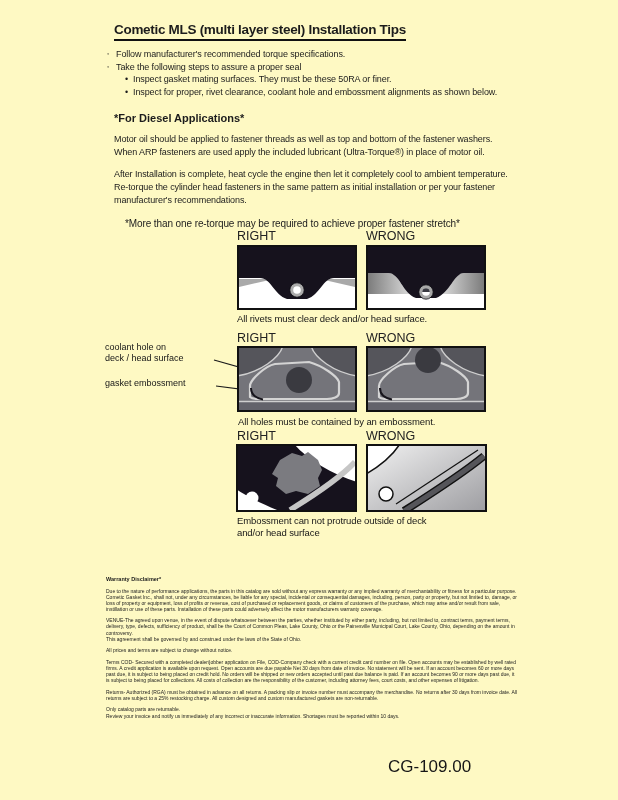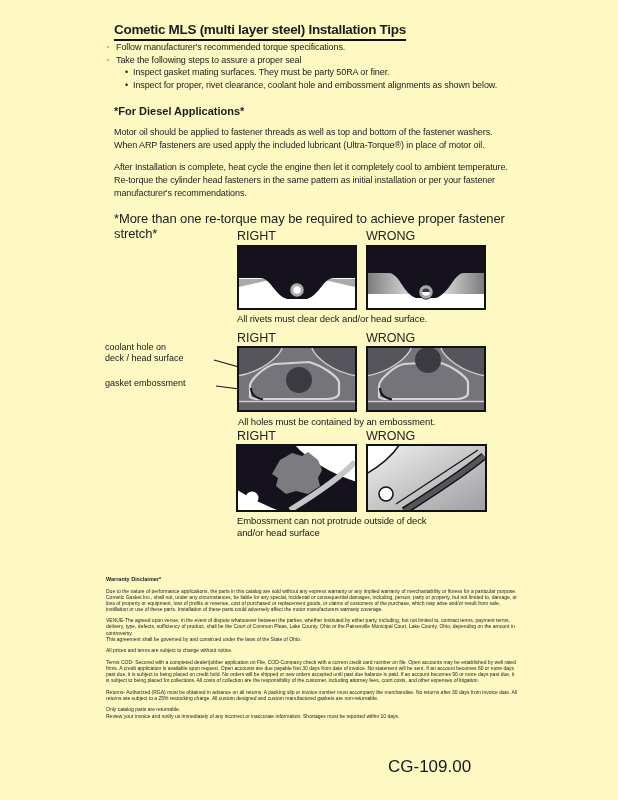--- a/index.html
+++ b/index.html
@@ -4,28 +4,28 @@
 <style>
   html,body{margin:0;padding:0;background:#e8e8e8;}
   #page{
     position:relative;width:618px;height:800px;margin:0 auto;background:#fef9c3;
     font-family:"Liberation Sans","DejaVu Sans",sans-serif;color:#1c1c1c;overflow:hidden;
   }
   
   .top-text{position:absolute;left:107px;top:20px;width:406px;}
   .doc-title{display:inline-block;margin-left:7px;font-size:13.5px;font-weight:bold;
     letter-spacing:-0.3px;padding-bottom:2px;border-bottom:2px solid #111;}
-  .bullets{font-size:9px;letter-spacing:-0.1px;line-height:12.5px;}
+  .bullets{margin-top:7px;font-size:9px;letter-spacing:-0.1px;line-height:12.5px;}
   .bullet{display:flex;align-items:flex-start;}
   .bullet .mark{width:9px;flex:0 0 9px;font-size:7px;line-height:12.5px;}
   .sub{margin-left:18px;}
   .sub .mark{width:8px;flex:0 0 8px;font-size:9px;}
   .diesel-heading{margin:14px 0 0 7px;font-size:11px;font-weight:bold;}
   .para{margin:9px 0 0 7px;font-size:9px;letter-spacing:-0.1px;line-height:13px;width:398px;}
-  .note{margin:11px 0 0 7px;font-size:13px;letter-spacing:-0.1px;}
+  .note{margin:11px 0 0 18px;font-size:10px;letter-spacing:-0.1px;}
   
   .fig-label{position:absolute;width:120px;text-align:left;font-size:12.5px;color:#222;}
   .fig-box{position:absolute;width:120px;}
   .fig-box svg{display:block;}
   .fig-caption{position:absolute;font-size:9.5px;letter-spacing:-0.1px;color:#161616;}
   .ann{position:absolute;font-size:9px;line-height:10.5px;color:#161616;}
   
   .warranty{position:absolute;left:106px;top:576px;width:412px;}
   .warranty h4{margin:0;font-size:5.5px;font-weight:bold;}
   .warranty p{margin:5.5px 0 0 0;font-size:5px;line-height:6.1px;white-space:pre-line;}
@@ -44,21 +44,21 @@
       <div class="bullet">
         <span class="mark">◦</span>
         <span>Follow manufacturer's recommended torque specifications.</span>
       </div>
       <div class="bullet">
         <span class="mark">◦</span>
         <span>Take the following steps to assure a proper seal</span>
       </div>
       <div class="bullet sub">
         <span class="mark">•</span>
-        <span>Inspect gasket mating surfaces.  They must be party 50RA or finer.</span>
+        <span>Inspect gasket mating surfaces.  They must be these 50RA or finer.</span>
       </div>
       <div class="bullet sub">
         <span class="mark">•</span>
         <span>Inspect for proper, rivet clearance, coolant hole and embossment alignments as shown below.</span>
       </div>
     </div>
 
     <div class="diesel-heading">*For Diesel Applications*</div>
     <div class="para">Motor oil should be applied to fastener threads as well as top and bottom of the fastener washers. When ARP fasteners are used apply the included lubricant (Ultra-Torque®) in place of motor oil.</div>
     <div class="para">After Installation is complete, heat cycle the engine then let it completely cool to ambient temperature. Re-torque the cylinder head fasteners in the same pattern as initial installation or per your fastener manufacturer's recommendations.</div>

